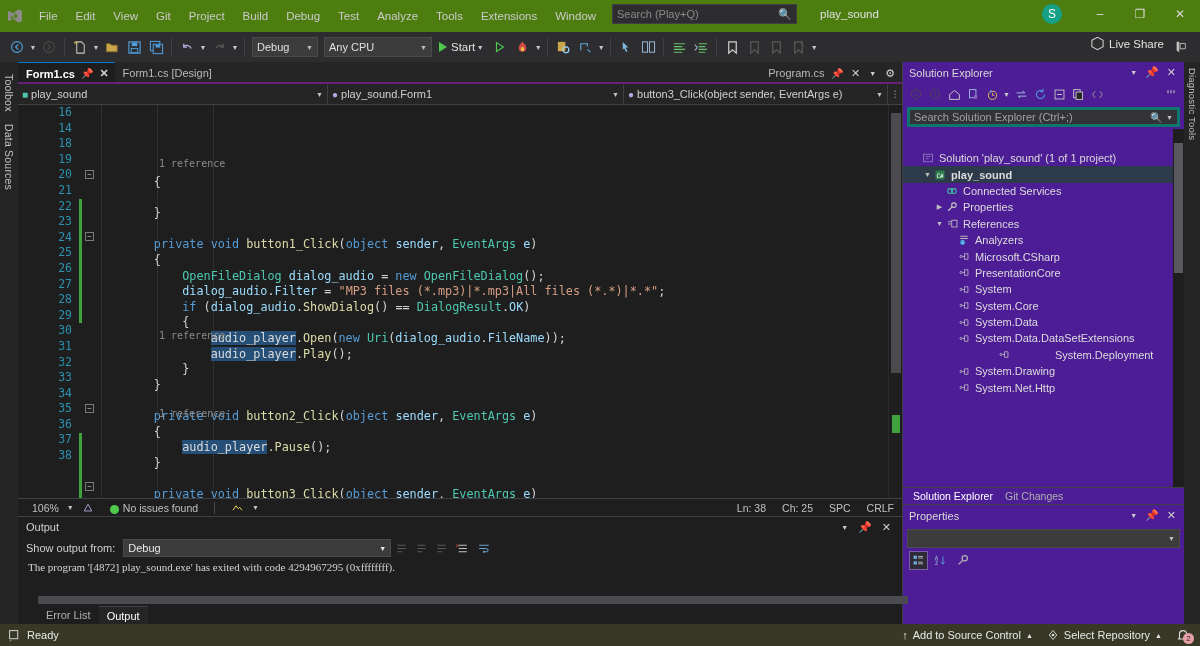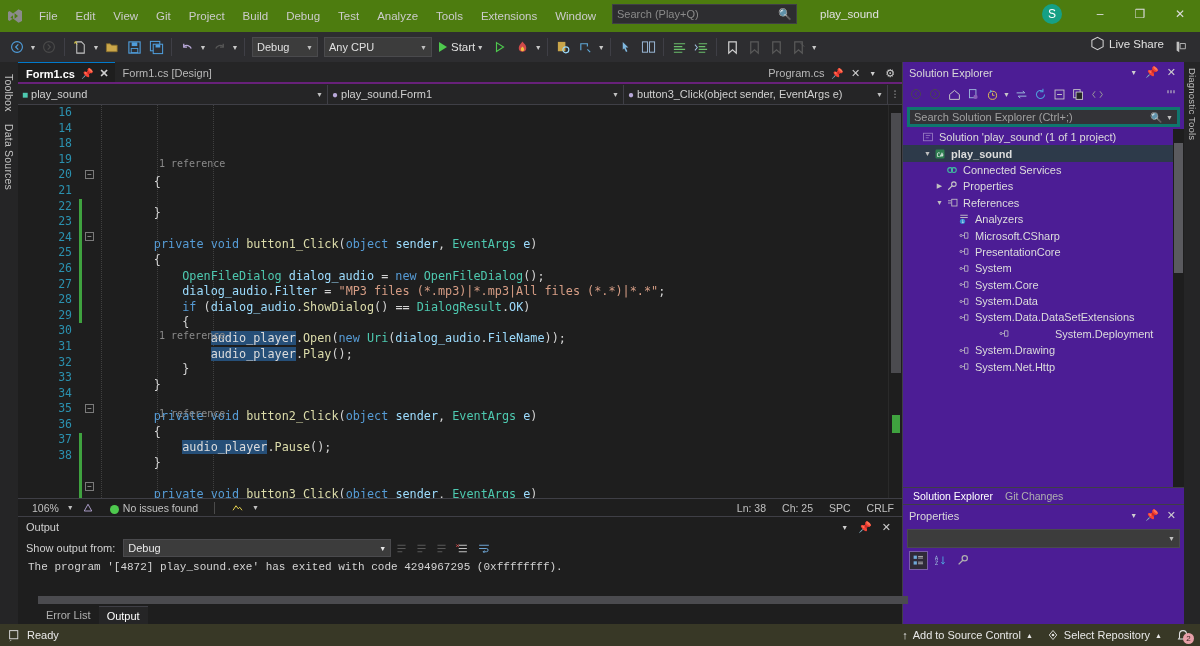--- a/index.html
+++ b/index.html
@@ -99,21 +99,21 @@
   
   .outpanel { height:90px; background:#1e1e1e; border-top:1px solid #3f3f46; flex:none; display:flex; flex-direction:column; }
   .out-head { height:20px; display:flex; align-items:center; padding-left:8px; font-size:11px; color:#d0d0d0; }
   .out-head .ctrls { margin-left:auto; display:flex; align-items:center; padding-right:6px; color:#cfcfcf; }
   .out-head .ctrls span { padding:0 5px; font-size:11px; }
   .out-toolbar { height:22px; display:flex; align-items:center; padding-left:8px; gap:4px; }
   .out-toolbar .lbl { font-size:11px; color:#d0d0d0; margin-right:4px; }
   .out-combo { width:268px; height:18px; background:#3c3c3c; border:1px solid #4a4a4d; display:flex;
                align-items:center; padding:0 4px; font-size:11px; color:#e8e8e8; }
   .out-combo .car { margin-left:auto; font-size:7px; }
-  .out-body { flex:1; font-family:Liberation Mono, monospace; font-size:11px; color:#d4d4d4;
+  .out-body { flex:1; font-family:Liberation Serif, serif; font-size:11px; color:#d4d4d4;
               padding:2px 0 0 10px; position:relative; overflow:hidden; }
   .out-hscroll { height:11px; background:#1e1e1e; position:relative; }
   .out-hscroll .thumb { position:absolute; top:1px; height:8px; background:#4b4b4f; }
 
   
   .docktabs { height:18px; background:#1e1e1e; display:flex; align-items:center; padding-left:20px; flex:none; }
   .dtab { height:18px; line-height:18px; padding:0 8px; font-size:11px; color:#b0b0b0; }
   .dtab.active { color:#ffffff; background:#252526; border-top:1px solid #3f3f46; }
 
   
@@ -606,21 +606,21 @@
               <path d="M4 3v4M8 3v4M12 3v4" stroke="#c8c8c8" stroke-width="1.4"></path>
             </svg>
           </span>
       </div>
       <div class="se-search">
         <span class="ph">Search Solution Explorer (Ctrl+;)</span>
         <span style="color:#c8c8c8;font-size:10px">🔍</span>
         <span style="font-size:7px;color:#c0c0c0;padding-left:3px">▼</span>
       </div>
       <div class="tree" id="setree">
-        <div class="tnode" style="padding-left: 6px;">
+        <div class="tnode" style="padding-left: 6px; margin-top: 21px;">
             <span class="tw"></span>
             <span class="ticon">
               <svg width="12" height="12" viewBox="0 0 16 16">
                 <rect x="2" y="3" width="12" height="10" fill="none" stroke="#9b7fc4" stroke-width="1.1"></rect>
                 <path d="M5 6h6M5 9h4" stroke="#9b7fc4" stroke-width="1"></path>
               </svg>
             </span>
             <span class="tlabel">Solution 'play_sound' (1 of 1 project)</span>
           </div>
           <div class="tnode selected" style="padding-left: 18px;">

